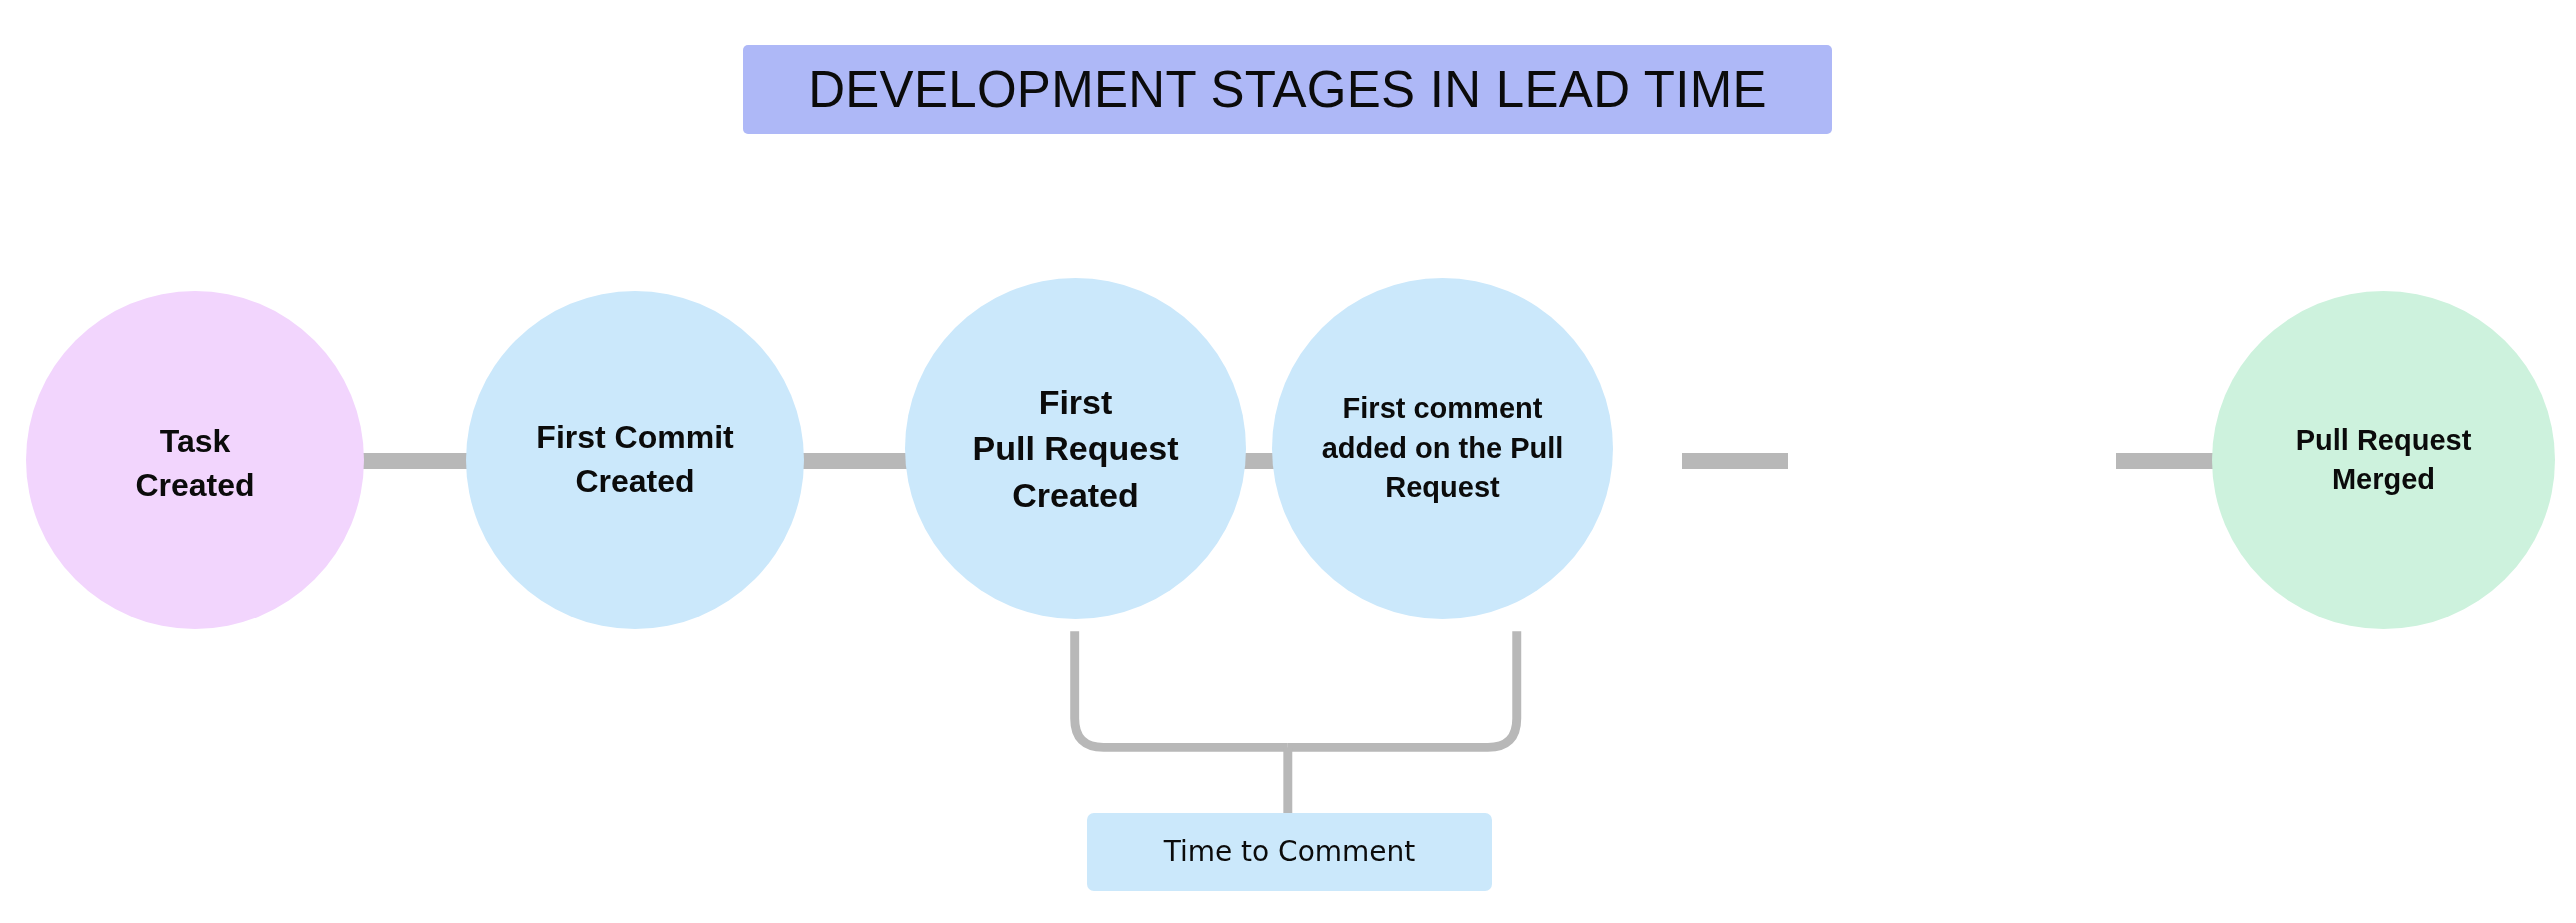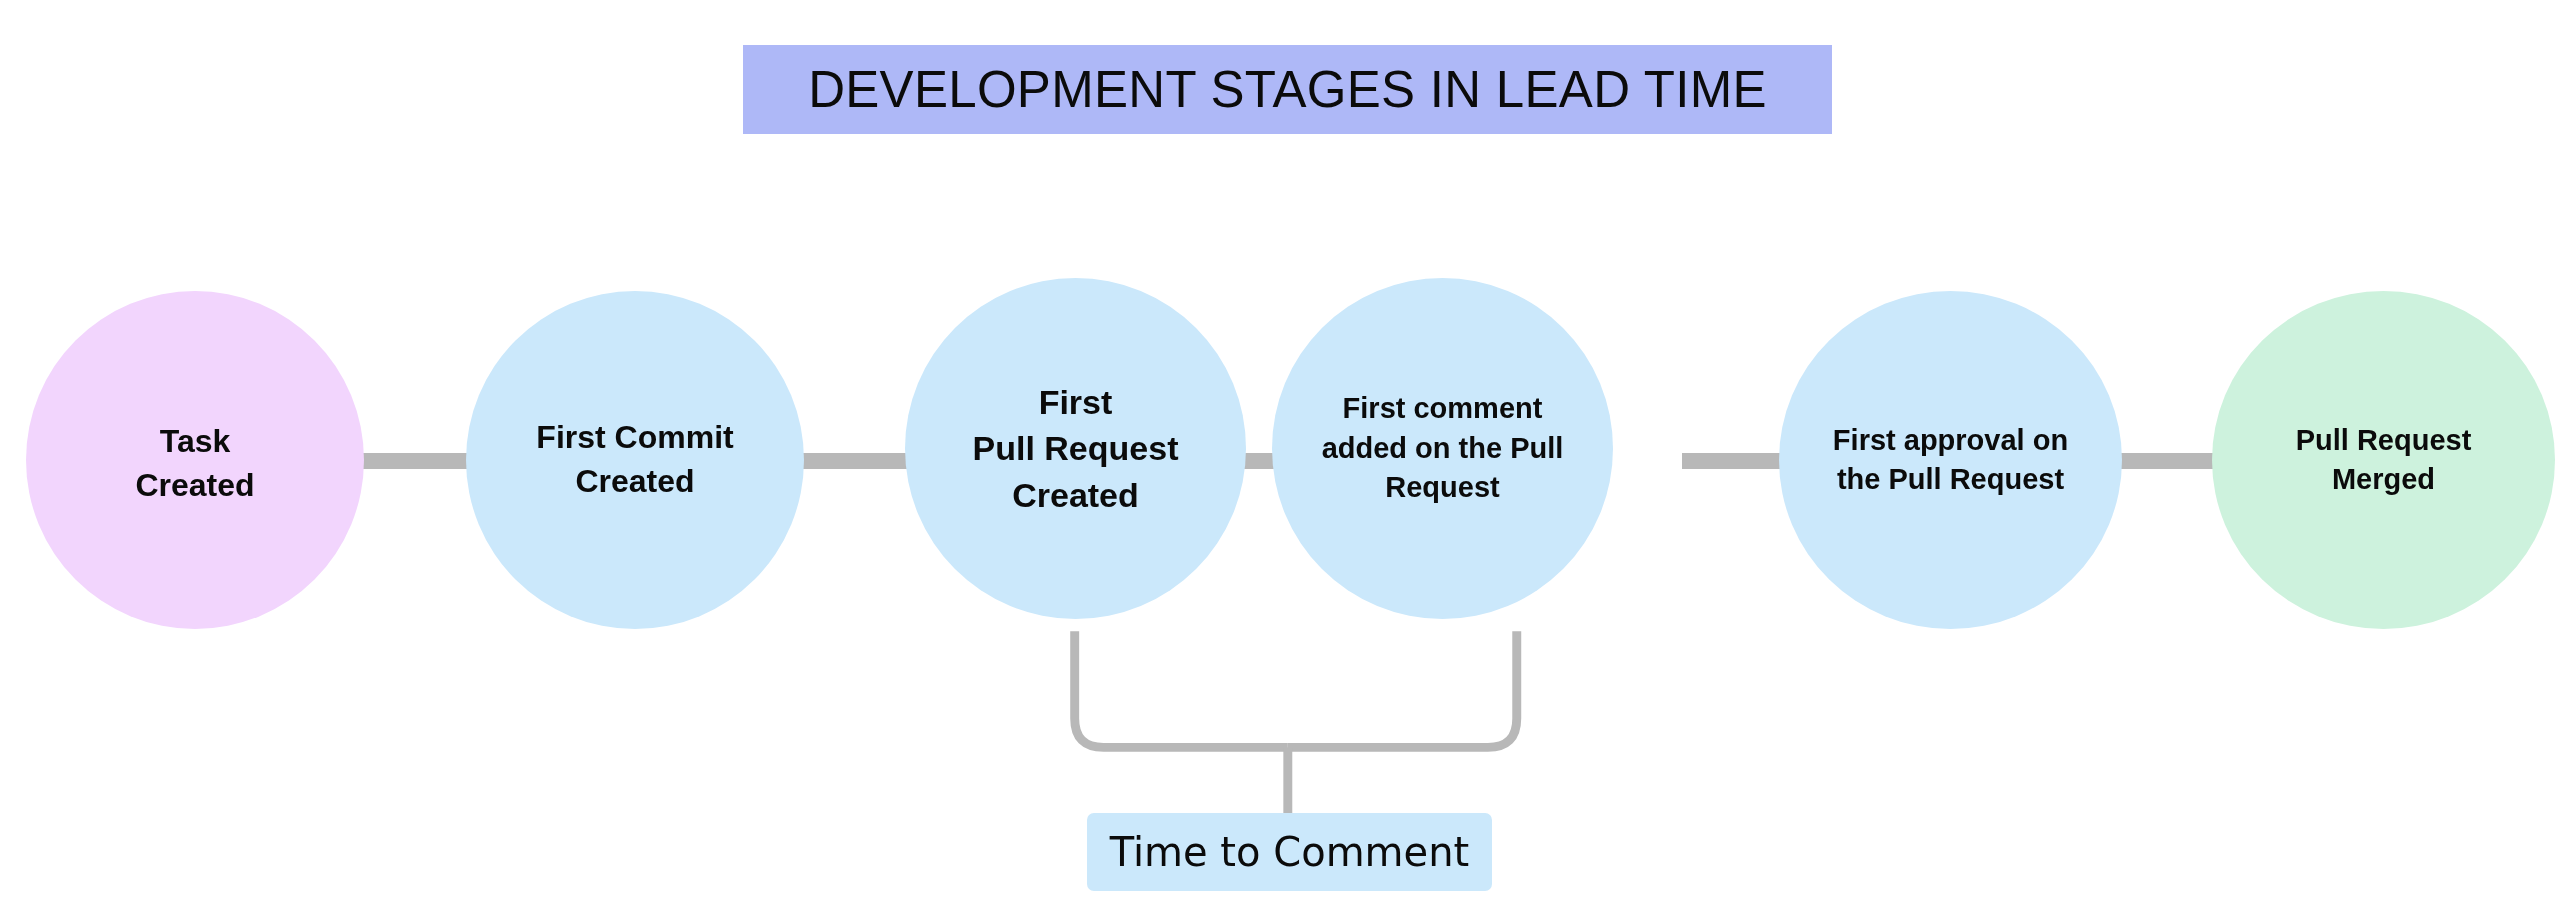--- a/index.html
+++ b/index.html
@@ -20,21 +20,21 @@
   }
 
   
   #title-banner {
     position: absolute;
     left: 743px;
     top: 45px;
     width: 1089px;
     height: 89px;
     background: #aeb8f7;
-    border-radius: 0;
+    border-radius: 5px;
     display: flex;
     align-items: center;
     justify-content: center;
     box-sizing: border-box;
   }
   #title-text {
     font-family: "Liberation Sans", sans-serif;
     font-size: 51px;
     font-weight: 400;
     color: #0b0b0b;
@@ -114,21 +114,21 @@
     background: #cbe8fb;
     border-radius: 6.9px;
     display: flex;
     align-items: center;
     justify-content: center;
     z-index: 4;
     box-sizing: border-box;
   }
   #annotation-text {
     font-family: "DejaVu Sans", sans-serif;
-    font-size: 40px;
+    font-size: 28px;
     font-weight: 400;
     color: #0b0b0b;
     white-space: nowrap;
     line-height: 1;
   }
 </style>
 </head>
 <body>
 
 <div id="canvas">
@@ -167,24 +167,20 @@
 Pull Request
 Created</span>
   </div>
 
   <div class="stage-node" id="node-3">
     <span class="stage-label">First comment
 added on the Pull
 Request</span>
   </div>
 
-  <div class="stage-node" id="node-4">
-    <span class="stage-label">First approval on
-the Pull Request</span>
-  </div>
 
   <div class="stage-node" id="node-5">
     <span class="stage-label">Pull Request
 Merged</span>
   </div>
 
   <div id="annotation-box">
     <span id="annotation-text">Time to Comment</span>
   </div>
 

